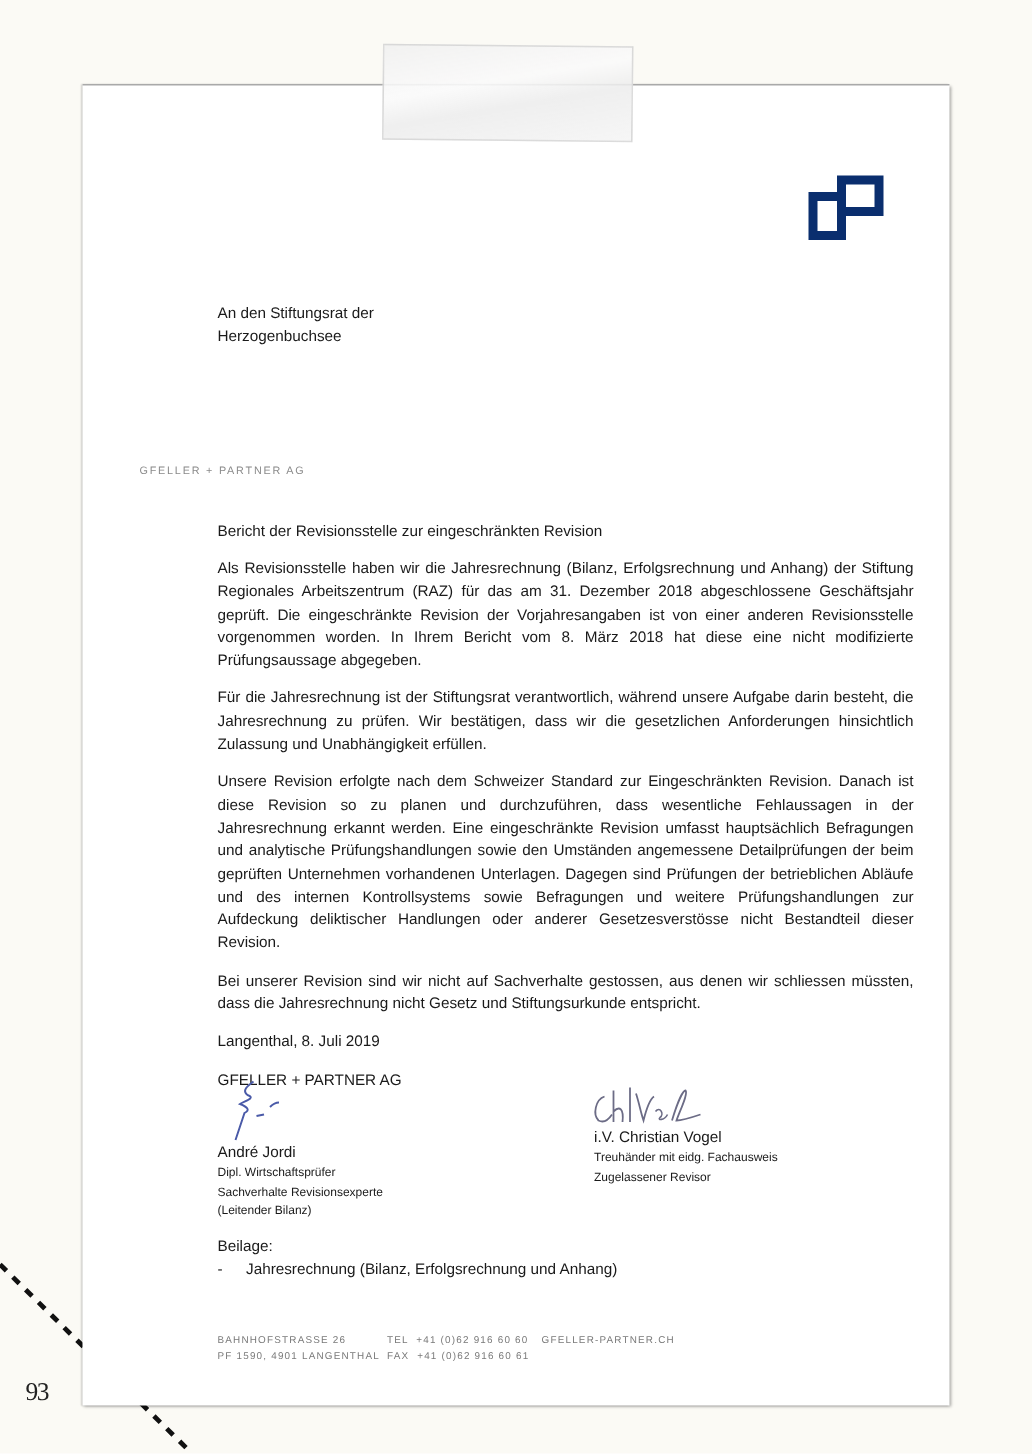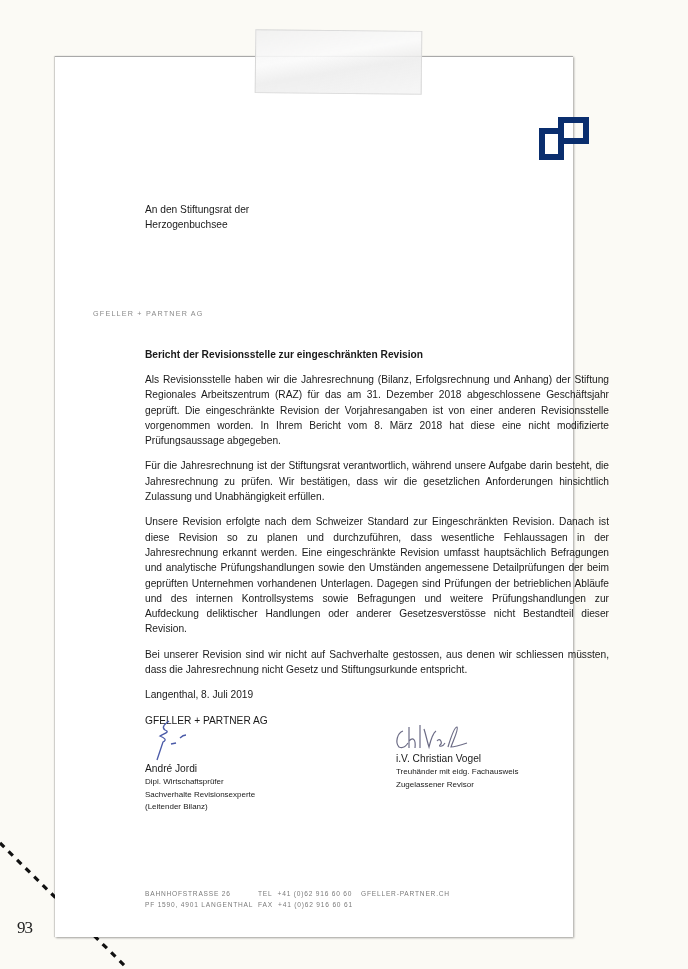--- a/index.html
+++ b/index.html
@@ -9,21 +9,21 @@
     font-family: "Liberation Sans", sans-serif;
     color: #1a1a1a;
   }
   .dash-line { position: absolute; left: 0; top: 0; width: 688px; height: 969px; pointer-events: none; }
   .page-number {
     position: absolute; left: 17px; top: 918px;
     font-family: "Liberation Serif", serif; font-size: 17px; color: #222;
     letter-spacing: -1px;
   }
   .paper {
-    position: absolute; left: 55px; top: 56px; width: 518px; height: 880px;
+    position: absolute; left: 55px; top: 56px; width: 578px; height: 880px;
     background: #ffffff;
     border-top: 1px solid #a9a9a9;
     box-shadow: 1px 1px 2px rgba(0,0,0,0.35), -1px 0 1px rgba(0,0,0,0.15);
   }
   .tape {
     position: absolute; left: 255px; top: 30px; width: 165px; height: 62px;
     background: linear-gradient(170deg, rgba(240,240,240,0.85) 0%, rgba(250,250,250,0.9) 40%, rgba(236,236,236,0.85) 60%, rgba(245,245,245,0.9) 100%);
     border: 1px solid rgba(200,200,200,0.6);
     transform: rotate(0.6deg);
     z-index: 5;
@@ -31,21 +31,21 @@
   .logo { position: absolute; left: 483px; top: 60px; width: 52px; height: 44px; }
   .logo .sq { position: absolute; box-sizing: border-box; border: 6px solid #0a2e6e; }
   .logo .back { left: 20px; top: 0; width: 31px; height: 27px; }
   .logo .front { left: 1px; top: 11px; width: 25px; height: 32px; background: transparent; }
   .text { position: absolute; font-size: 10.2px; line-height: 15.3px; }
   .addr { left: 90px; top: 145px; }
   .firm-small {
     position: absolute; left: 38px; top: 252px; font-size: 7.2px; letter-spacing: 1.2px; color: #8a8a8a;
   }
   .body { left: 90px; top: 290px; width: 464px; text-align: justify; }
-  .body h1 { font-size: 10.2px; font-weight: bold; margin: 0 0 10px 0; line-height: 15px; }
+  .body h1 { font-size: 10.2px; font-weight: normal; margin: 0 0 10px 0; line-height: 15px; }
   .body p { margin: 0 0 10px 0; }
   .body p.left { text-align: left; }
   .sig-area { position: absolute; left: 90px; top: 655px; width: 470px; }
   .sig-col { position: absolute; top: 0; font-size: 10.2px; }
   .sig-col .name { line-height: 14px; }
   .sig-col .sub { font-size: 8px; line-height: 12.5px; }
   .sig-col.left { left: 0; }
   .sig-col.right { left: 251px; }
   .sig-svg { position: absolute; }
   .enclosure { left: 90px; top: 767px; }
@@ -112,20 +112,27 @@
       <div class="sub">Sachverhalte Revisionsexperte</div>
       <div class="sub">(Leitender Bilanz)</div>
     </div>
     <div class="sig-col right" style="top:40px;">
       <div class="name">i.V. Christian Vogel</div>
       <div class="sub">Treuhänder mit eidg. Fachausweis</div>
       <div class="sub">Zugelassener Revisor</div>
     </div>
   </div>
 
+  <div class="text enclosure">
+    <div>Beilage:</div>
+    <div class="item">
+      <span class="bullet">-</span>
+      <span>Jahresrechnung (Bilanz, Erfolgsrechnung und Anhang)</span>
+    </div>
+  </div>
 
   <div class="footer c1">
     <div>BAHNHOFSTRASSE 26</div>
     <div>PF 1590, 4901 LANGENTHAL</div>
   </div>
   <div class="footer c2">
     <div style="white-space:pre">TEL  +41 (0)62 916 60 60</div>
     <div style="white-space:pre">FAX  +41 (0)62 916 60 61</div>
   </div>
   <div class="footer c3">

